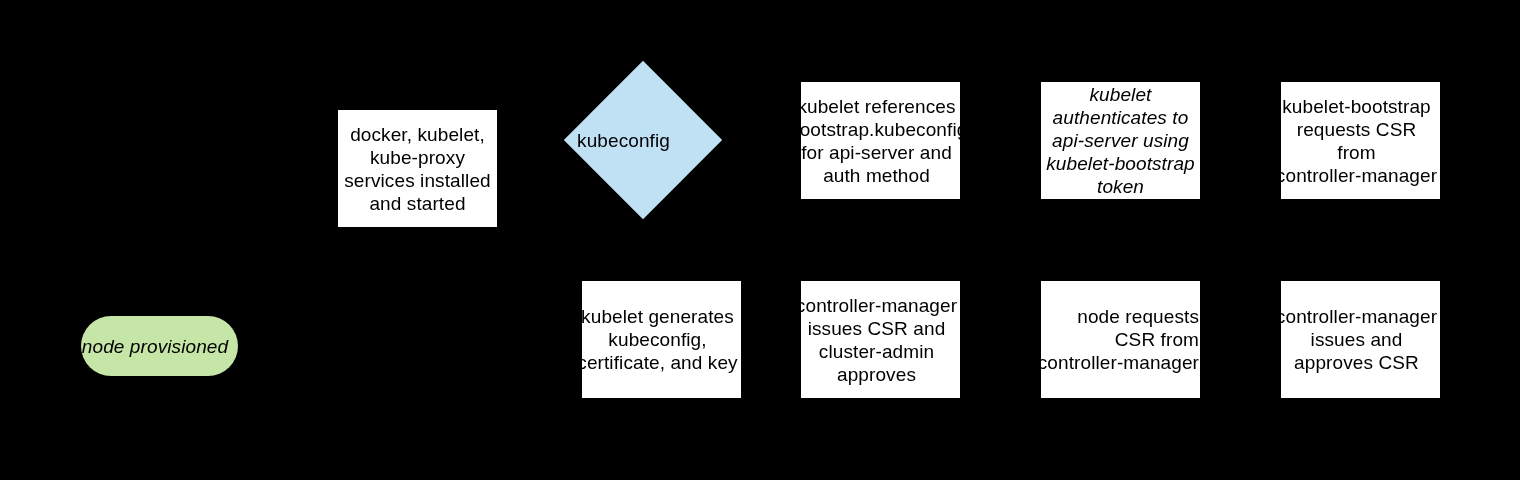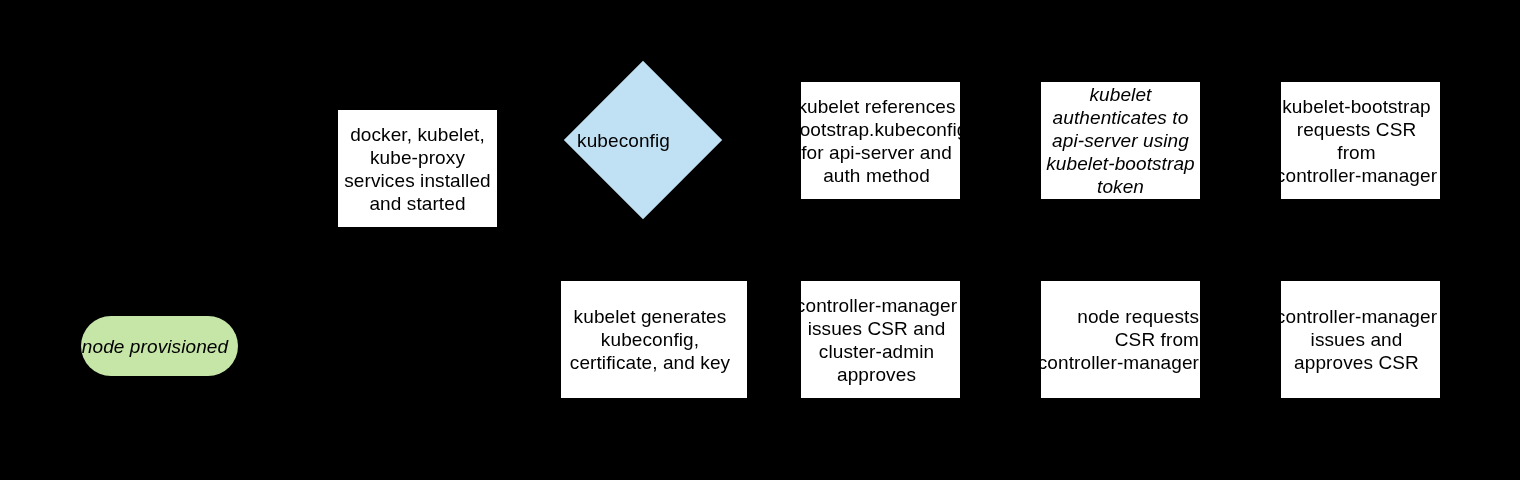--- a/index.html
+++ b/index.html
@@ -106,21 +106,21 @@
 requests CSR
 from
 controller-manager</span>
   </div>
 
   <div class="node shape-pill" style="left:81px; top:316px; width:157px; height:60px;font-style:italic;">
     <span class="label" style="width:175px; margin-left:-9px;">node provisioned</span>
   </div>
 
 
-  <div class="node shape-rect" style="left:561px; top:281px; width:186px; height:117px;">
+  <div class="node shape-rect" style="left:582px; top:281px; width:159px; height:117px;">
     <span class="label" style="width:175px; margin-left:-8px;">kubelet generates
 kubeconfig,
 certificate, and key</span>
   </div>
 
   <div class="node shape-rect" style="left:801px; top:281px; width:159px; height:117px;">
     <span class="label" style="width:175px; margin-left:-8px;">controller-manager
 issues CSR and
 cluster-admin
 approves</span>

